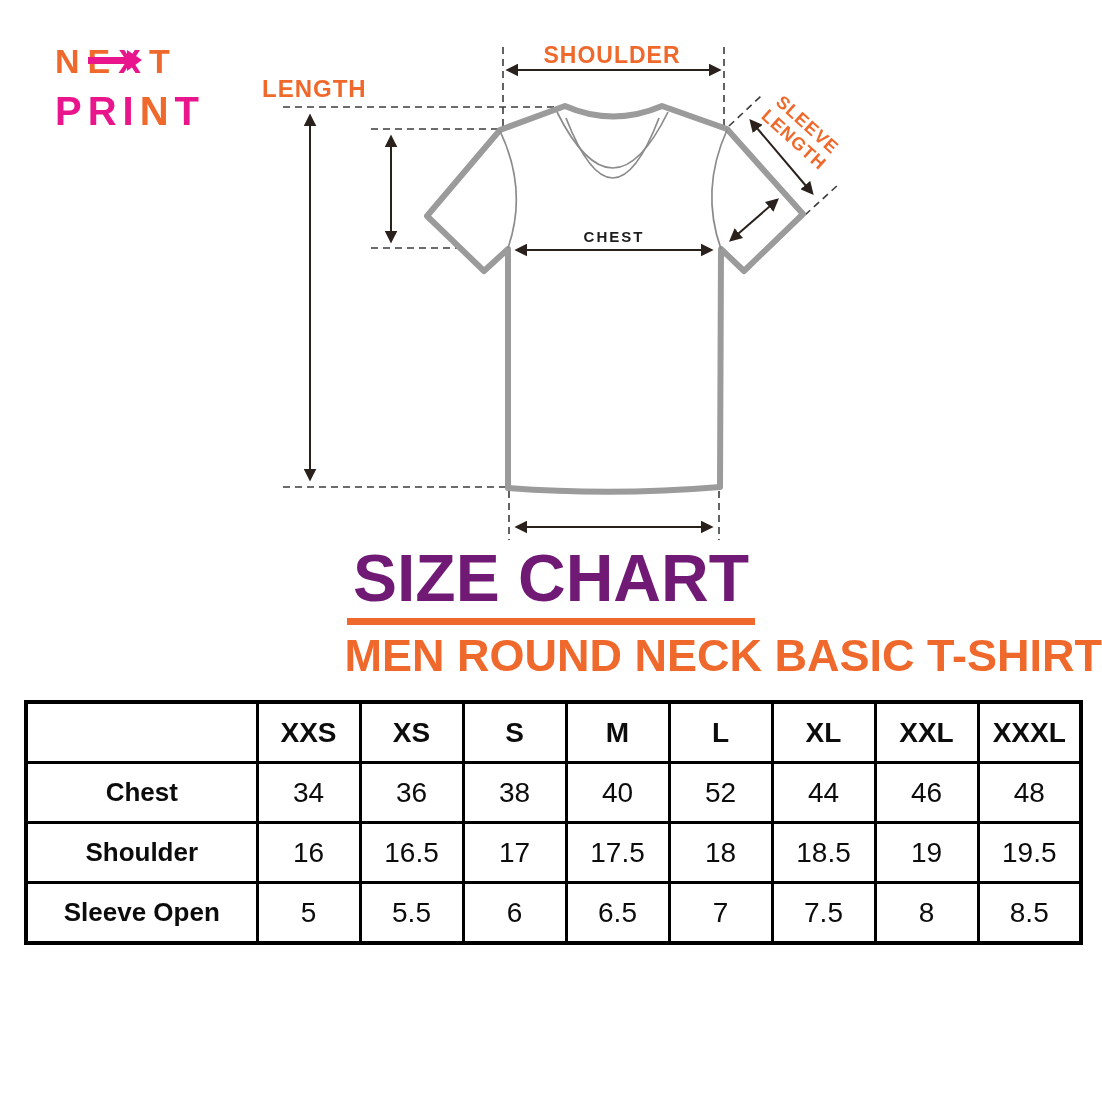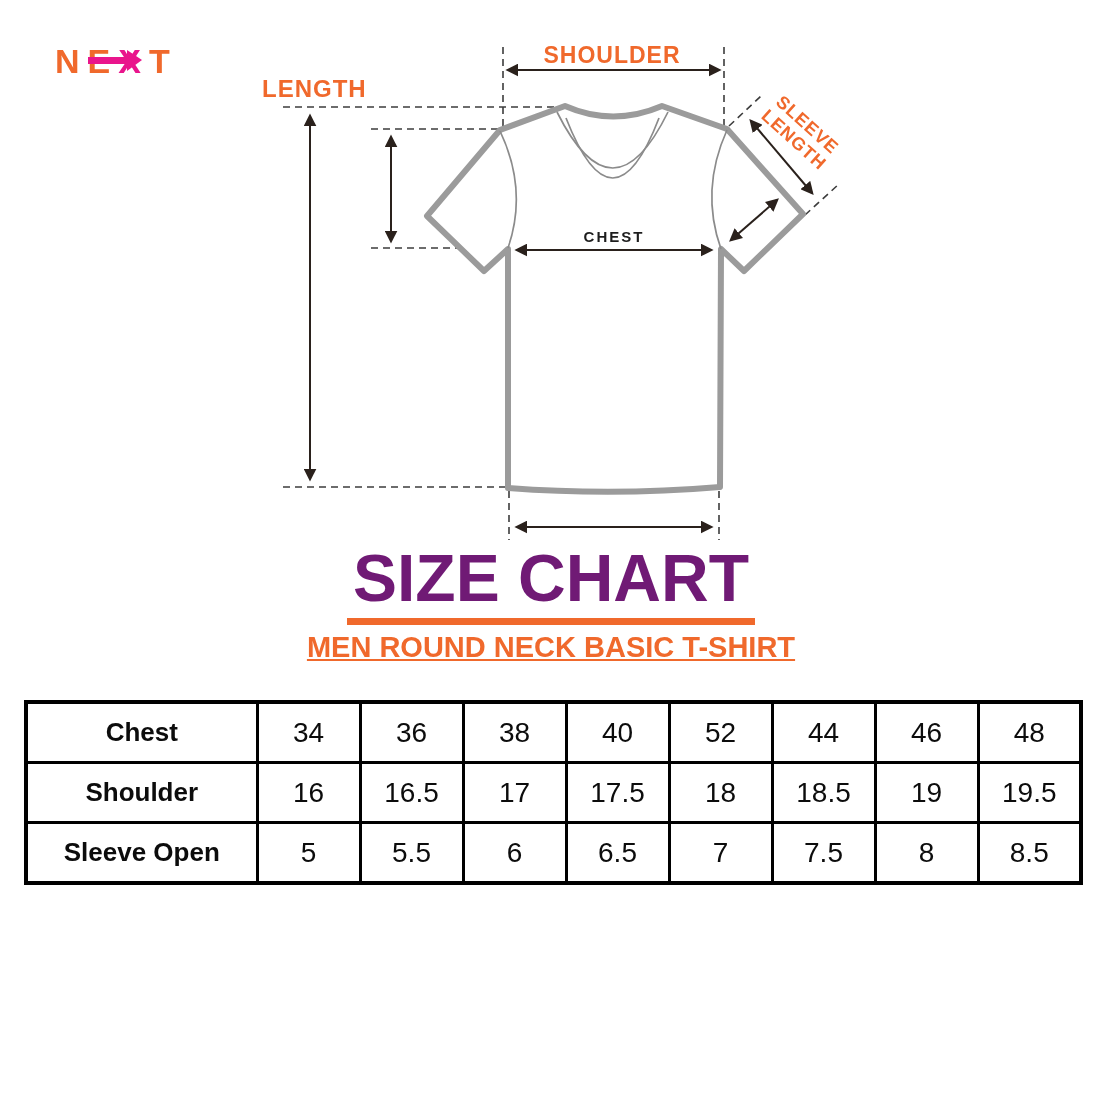--- a/index.html
+++ b/index.html
@@ -19,39 +19,40 @@
 
   
   .diagram{position:absolute;left:0;top:0;width:1102px;height:560px;}
   .olabel{fill:#F0692C;font-weight:bold;font-family:"Liberation Sans",sans-serif;}
   .klabel{fill:#1d1d1d;font-weight:bold;font-family:"Liberation Sans",sans-serif;letter-spacing:2px;}
 
   
   .title-wrap{position:absolute;left:0;top:545px;width:1102px;text-align:center;}
   .title-text{display:inline-block;color:#701a75;font-size:66px;font-weight:bold;line-height:1;
       border-bottom:7px solid #F0692C;padding:0 6px 7px 6px;}
-  .subtitle{position:absolute;left:0;top:633px;width:1102px;text-align:center;color:#F0692C;
-      font-size:29px;font-weight:bold;line-height:1;text-decoration:underline;}
+  .subtitle{position:absolute;left:0;top:633px;width:1102px;text-align:right;color:#F0692C;
+      font-size:45px;font-weight:bold;line-height:1;}
 
   
   .size-table{position:absolute;left:24px;top:700px;width:1054px;border-collapse:collapse;
       table-layout:fixed;border:4px solid #000;}
   .size-table th,.size-table td{border:3px solid #000;text-align:center;vertical-align:middle;
       color:#0c0c0c;height:57px;padding:0;overflow:hidden;}
   .size-table th{font-size:28px;font-weight:bold;}
   .size-table td{font-size:28px;font-weight:normal;}
   .size-table td.rowlabel{font-size:26px;font-weight:bold;}
 </style>
 </head>
 <body>
 
 <div id="stage">
 
   <div class="logo">
     <span class="logo-line logo-next"><span class="lo">N</span><span class="lo">E</span><span class="lm">X</span><span class="lo">T</span><span class="logo-arrow"></span></span>
+    <span class="logo-line logo-print"><span class="lm">PRI</span><span class="lo">N</span><span class="lm">T</span></span>
   </div>
 
   <svg class="diagram" viewBox="0 0 1102 560" xmlns="http://www.w3.org/2000/svg">
     <defs>
       <marker id="ah" viewBox="0 0 10 10" refX="8" refY="5" markerWidth="13" markerHeight="13" orient="auto-start-reverse" markerUnits="userSpaceOnUse">
         <path d="M0,0 L10,5 L0,10 z" fill="#2A211C"></path>
       </marker>
     </defs>
 
     <g stroke="#3c3c3c" stroke-width="1.6" stroke-dasharray="7 5" fill="none">
@@ -100,20 +101,31 @@
   </div>
   <div class="subtitle">MEN ROUND NECK BASIC T-SHIRT</div>
 
   <table class="size-table">
     <colgroup>
         <col style="width:231px">
         <col span="8" style="width:103px">
       </colgroup>
     <tbody>
     <tr>
+      <th></th>
+      <th>XXS</th>
+      <th>XS</th>
+      <th>S</th>
+      <th>M</th>
+      <th>L</th>
+      <th>XL</th>
+      <th>XXL</th>
+      <th>XXXL</th>
+    </tr>
+    <tr>
       <td class="rowlabel">Chest</td>
       <td>34</td>
       <td>36</td>
       <td>38</td>
       <td>40</td>
       <td>52</td>
       <td>44</td>
       <td>46</td>
       <td>48</td>
     </tr>

